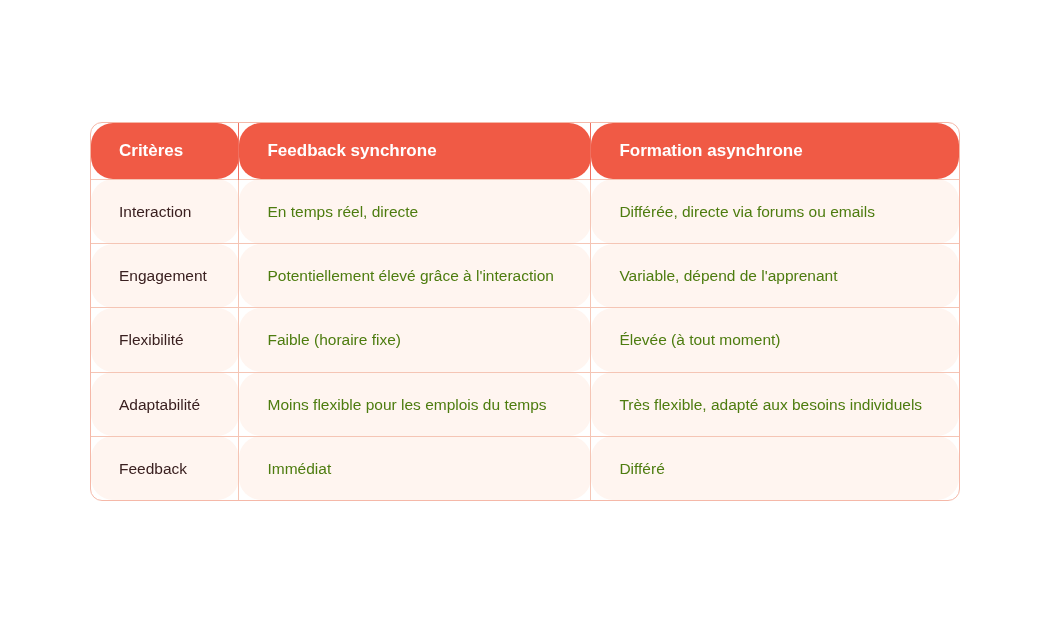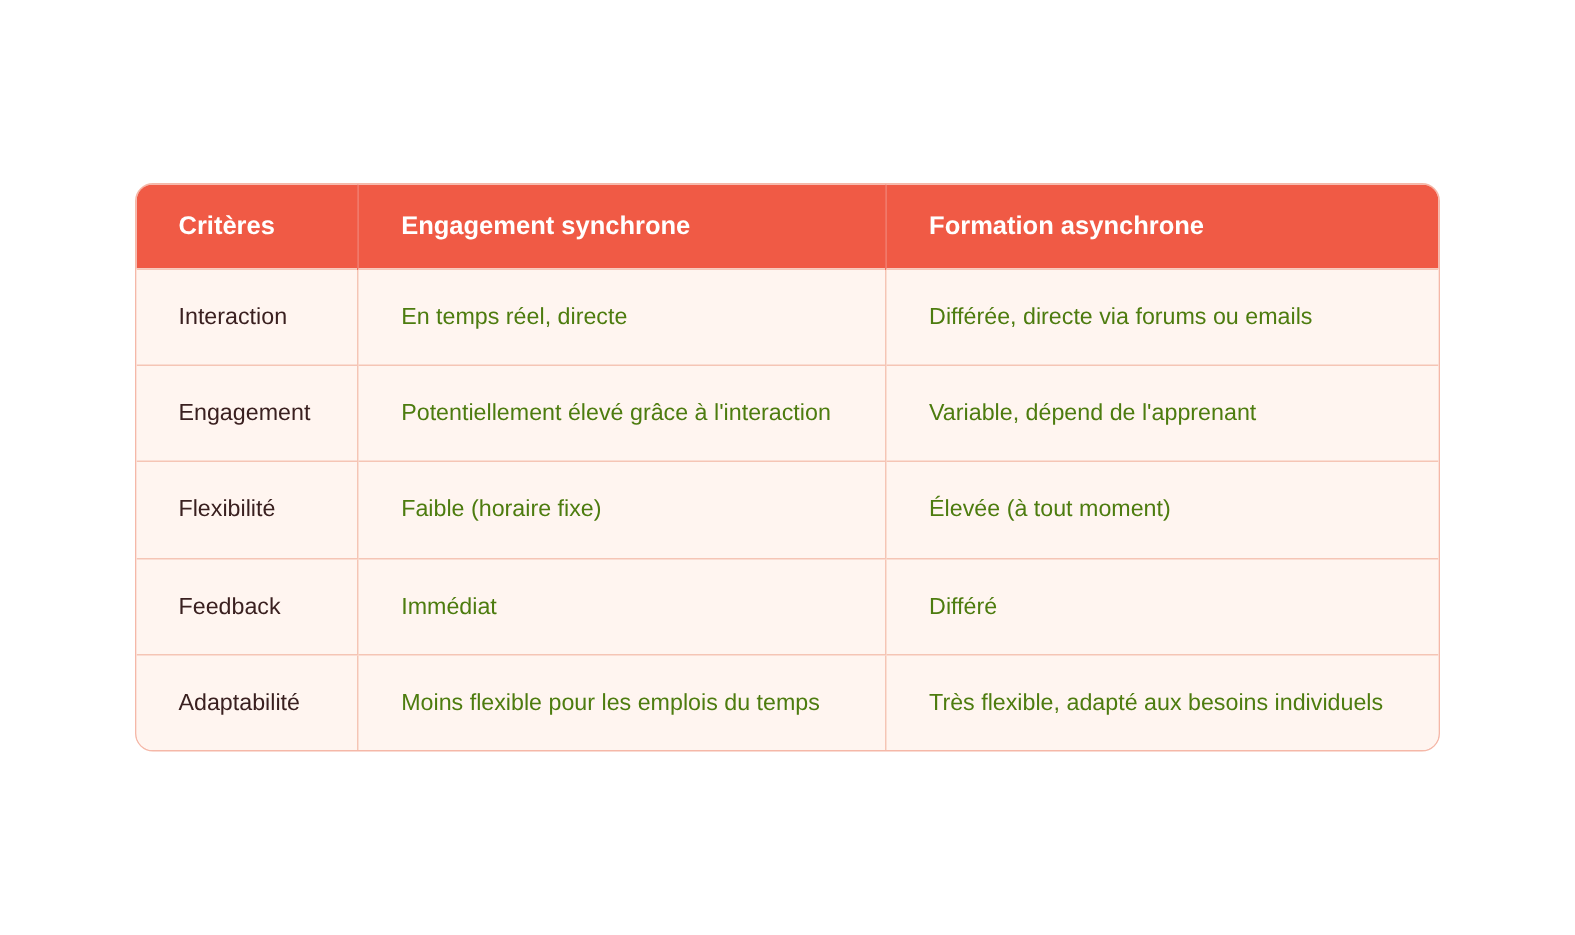--- a/index.html
+++ b/index.html
@@ -1,18 +1,19 @@
 <!DOCTYPE html>
 <html><head>
   <meta charset="utf-8">
   <style>
     * {
       margin: 0;
       padding: 0;
       box-sizing: border-box;
+      border-radius: 22px;
     }
 
     body {
       width: 1050px;
       height: 623px;
       display: flex;
       align-items: center;
       justify-content: center;
       background-color: #ffffff;
       font-family: 'Helvetica Neue', Arial, sans-serif;
@@ -71,45 +72,45 @@
     }
   </style>
 </head>
 <body>
 
 <div class="table-wrapper">
   <table>
     <thead>
       <tr>
         <th>Critères</th>
-        <th>Engagement synchrone</th>
+        <th>Feedback synchrone</th>
         <th>Formation asynchrone</th>
       </tr>
     </thead>
     <tbody>
       <tr>
         <td>Interaction</td>
         <td>En temps réel, directe</td>
         <td>Différée, directe via forums ou emails</td>
       </tr>
       <tr>
         <td>Engagement</td>
         <td>Potentiellement élevé grâce à l'interaction</td>
         <td>Variable, dépend de l'apprenant</td>
       </tr>
       <tr>
         <td>Flexibilité</td>
         <td>Faible (horaire fixe)</td>
         <td>Élevée (à tout moment)</td>
       </tr>
       <tr>
+        <td>Adaptabilité</td>
+        <td>Moins flexible pour les emplois du temps</td>
+        <td>Très flexible, adapté aux besoins individuels</td>
+      </tr>
+      <tr>
         <td>Feedback</td>
         <td>Immédiat</td>
         <td>Différé</td>
-      </tr>
-      <tr>
-        <td>Adaptabilité</td>
-        <td>Moins flexible pour les emplois du temps</td>
-        <td>Très flexible, adapté aux besoins individuels</td>
       </tr>
     </tbody>
   </table>
 </div>
 
 </body></html>

